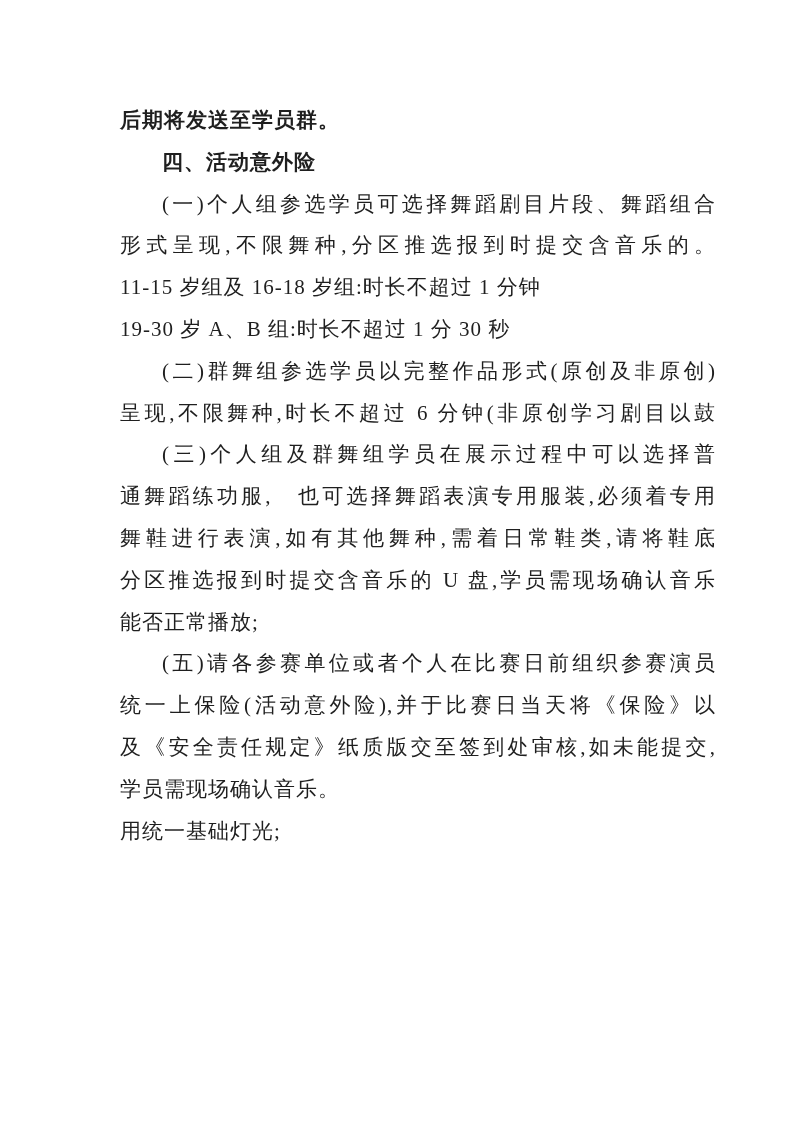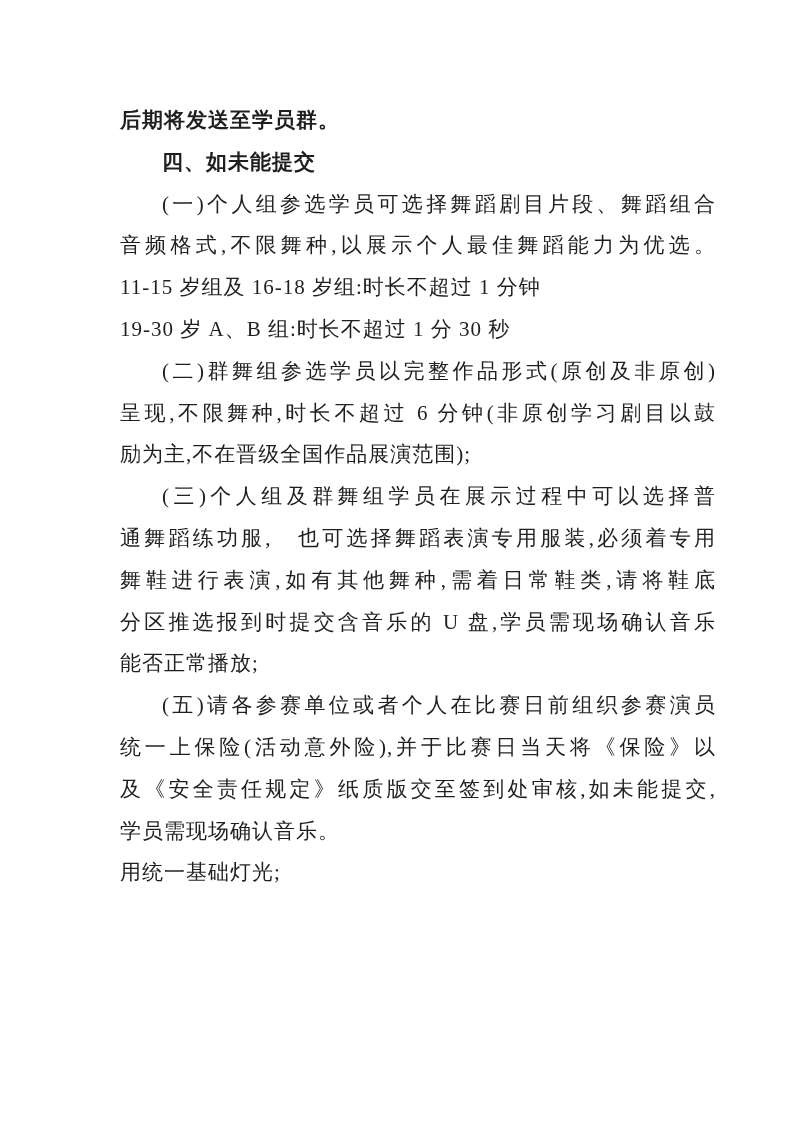--- a/index.html
+++ b/index.html
@@ -50,28 +50,27 @@
   .b {
     font-weight: 700;
   }
 </style>
 </head>
 <body>
 
 <div class="page">
   <div class="doc">
     <div class="line b">后期将发送至学员群。</div>
-    <div class="line b ind">四、如未能提交</div>
+    <div class="line b ind">四、活动意外险</div>
     <div class="line ind j">(一)个人组参选学员可选择舞蹈剧目片段、舞蹈组合</div>
-    <div class="line j">音频格式,不限舞种,以展示个人最佳舞蹈能力为优选。</div>
+    <div class="line j">形式呈现,不限舞种,分区推选报到时提交含音乐的。</div>
     <div class="line">11-15 岁组及 16-18 岁组:时长不超过 1 分钟</div>
     <div class="line">19-30 岁 A、B 组:时长不超过 1 分 30 秒</div>
     <div class="line ind j">(二)群舞组参选学员以完整作品形式(原创及非原创)</div>
     <div class="line j">呈现,不限舞种,时长不超过 6 分钟(非原创学习剧目以鼓</div>
-    <div class="line">励为主,不在晋级全国作品展演范围);</div>
     <div class="line ind j">(三)个人组及群舞组学员在展示过程中可以选择普</div>
     <div class="line j">通舞蹈练功服,　也可选择舞蹈表演专用服装,必须着专用</div>
     <div class="line j">舞鞋进行表演,如有其他舞种,需着日常鞋类,请将鞋底</div>
     <div class="line j">分区推选报到时提交含音乐的 U 盘,学员需现场确认音乐</div>
     <div class="line">能否正常播放;</div>
     <div class="line ind j">(五)请各参赛单位或者个人在比赛日前组织参赛演员</div>
     <div class="line j">统一上保险(活动意外险),并于比赛日当天将《保险》以</div>
     <div class="line j">及《安全责任规定》纸质版交至签到处审核,如未能提交,</div>
     <div class="line">学员需现场确认音乐。</div>
     <div class="line">用统一基础灯光;</div>

